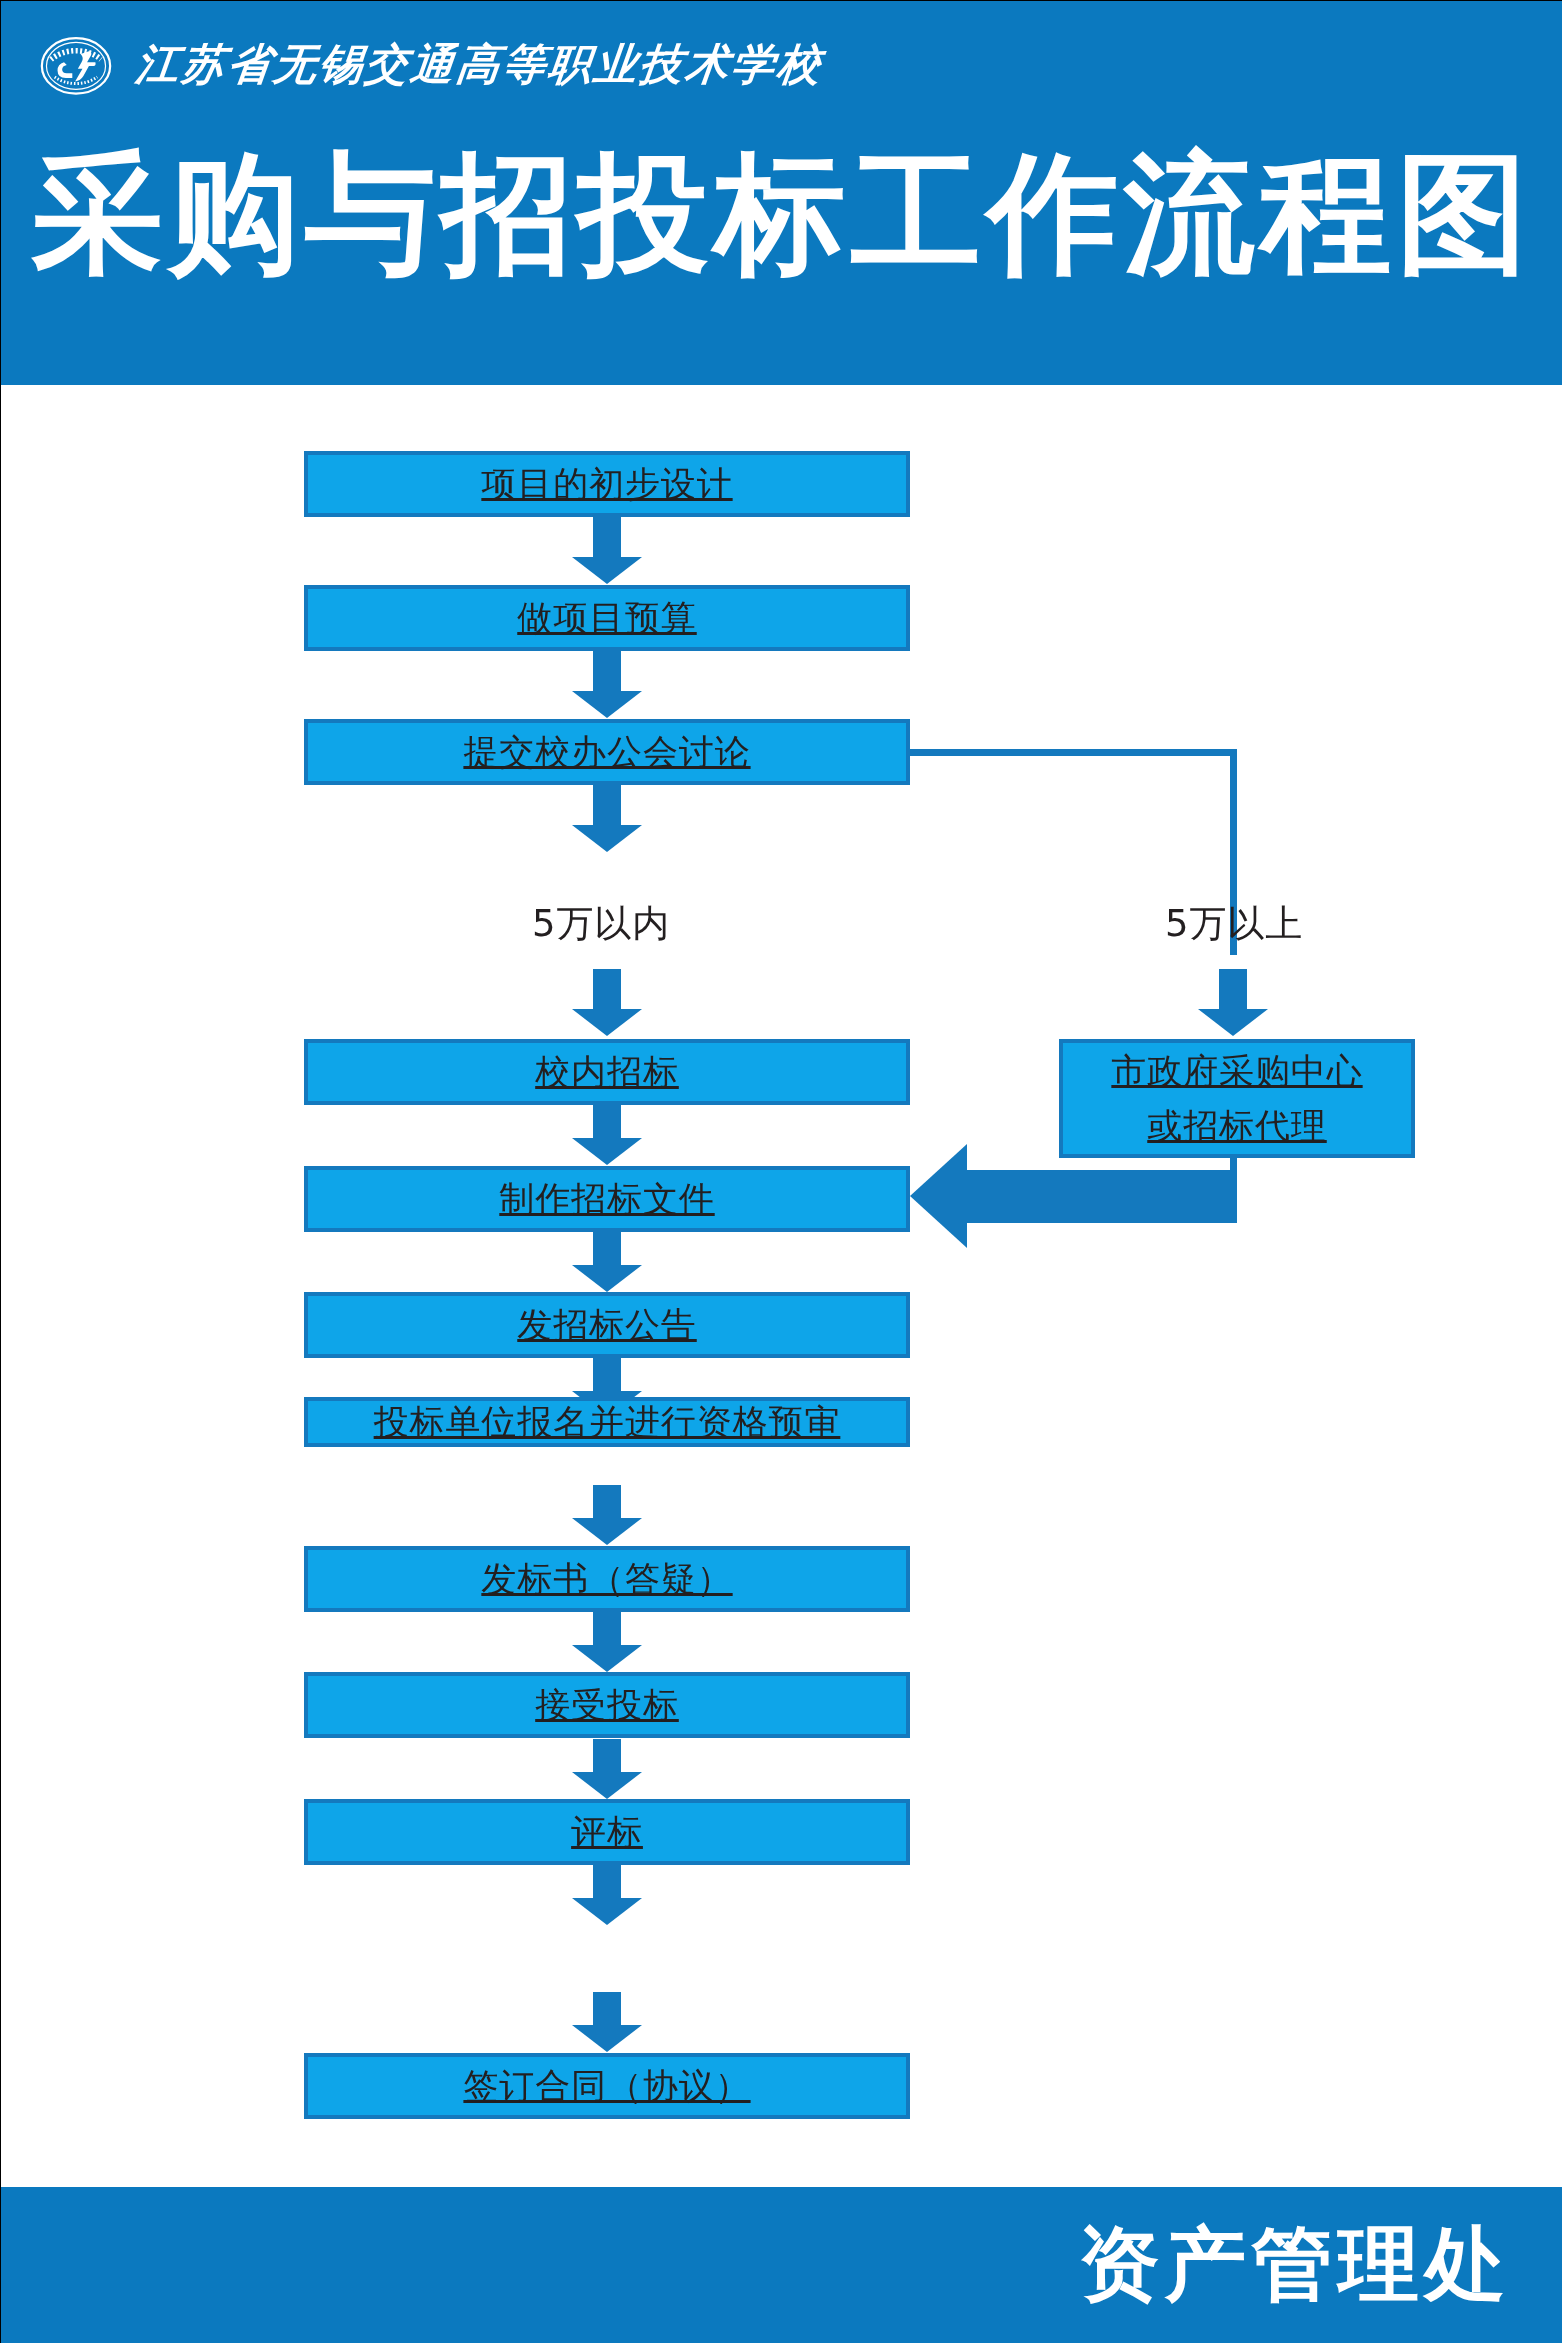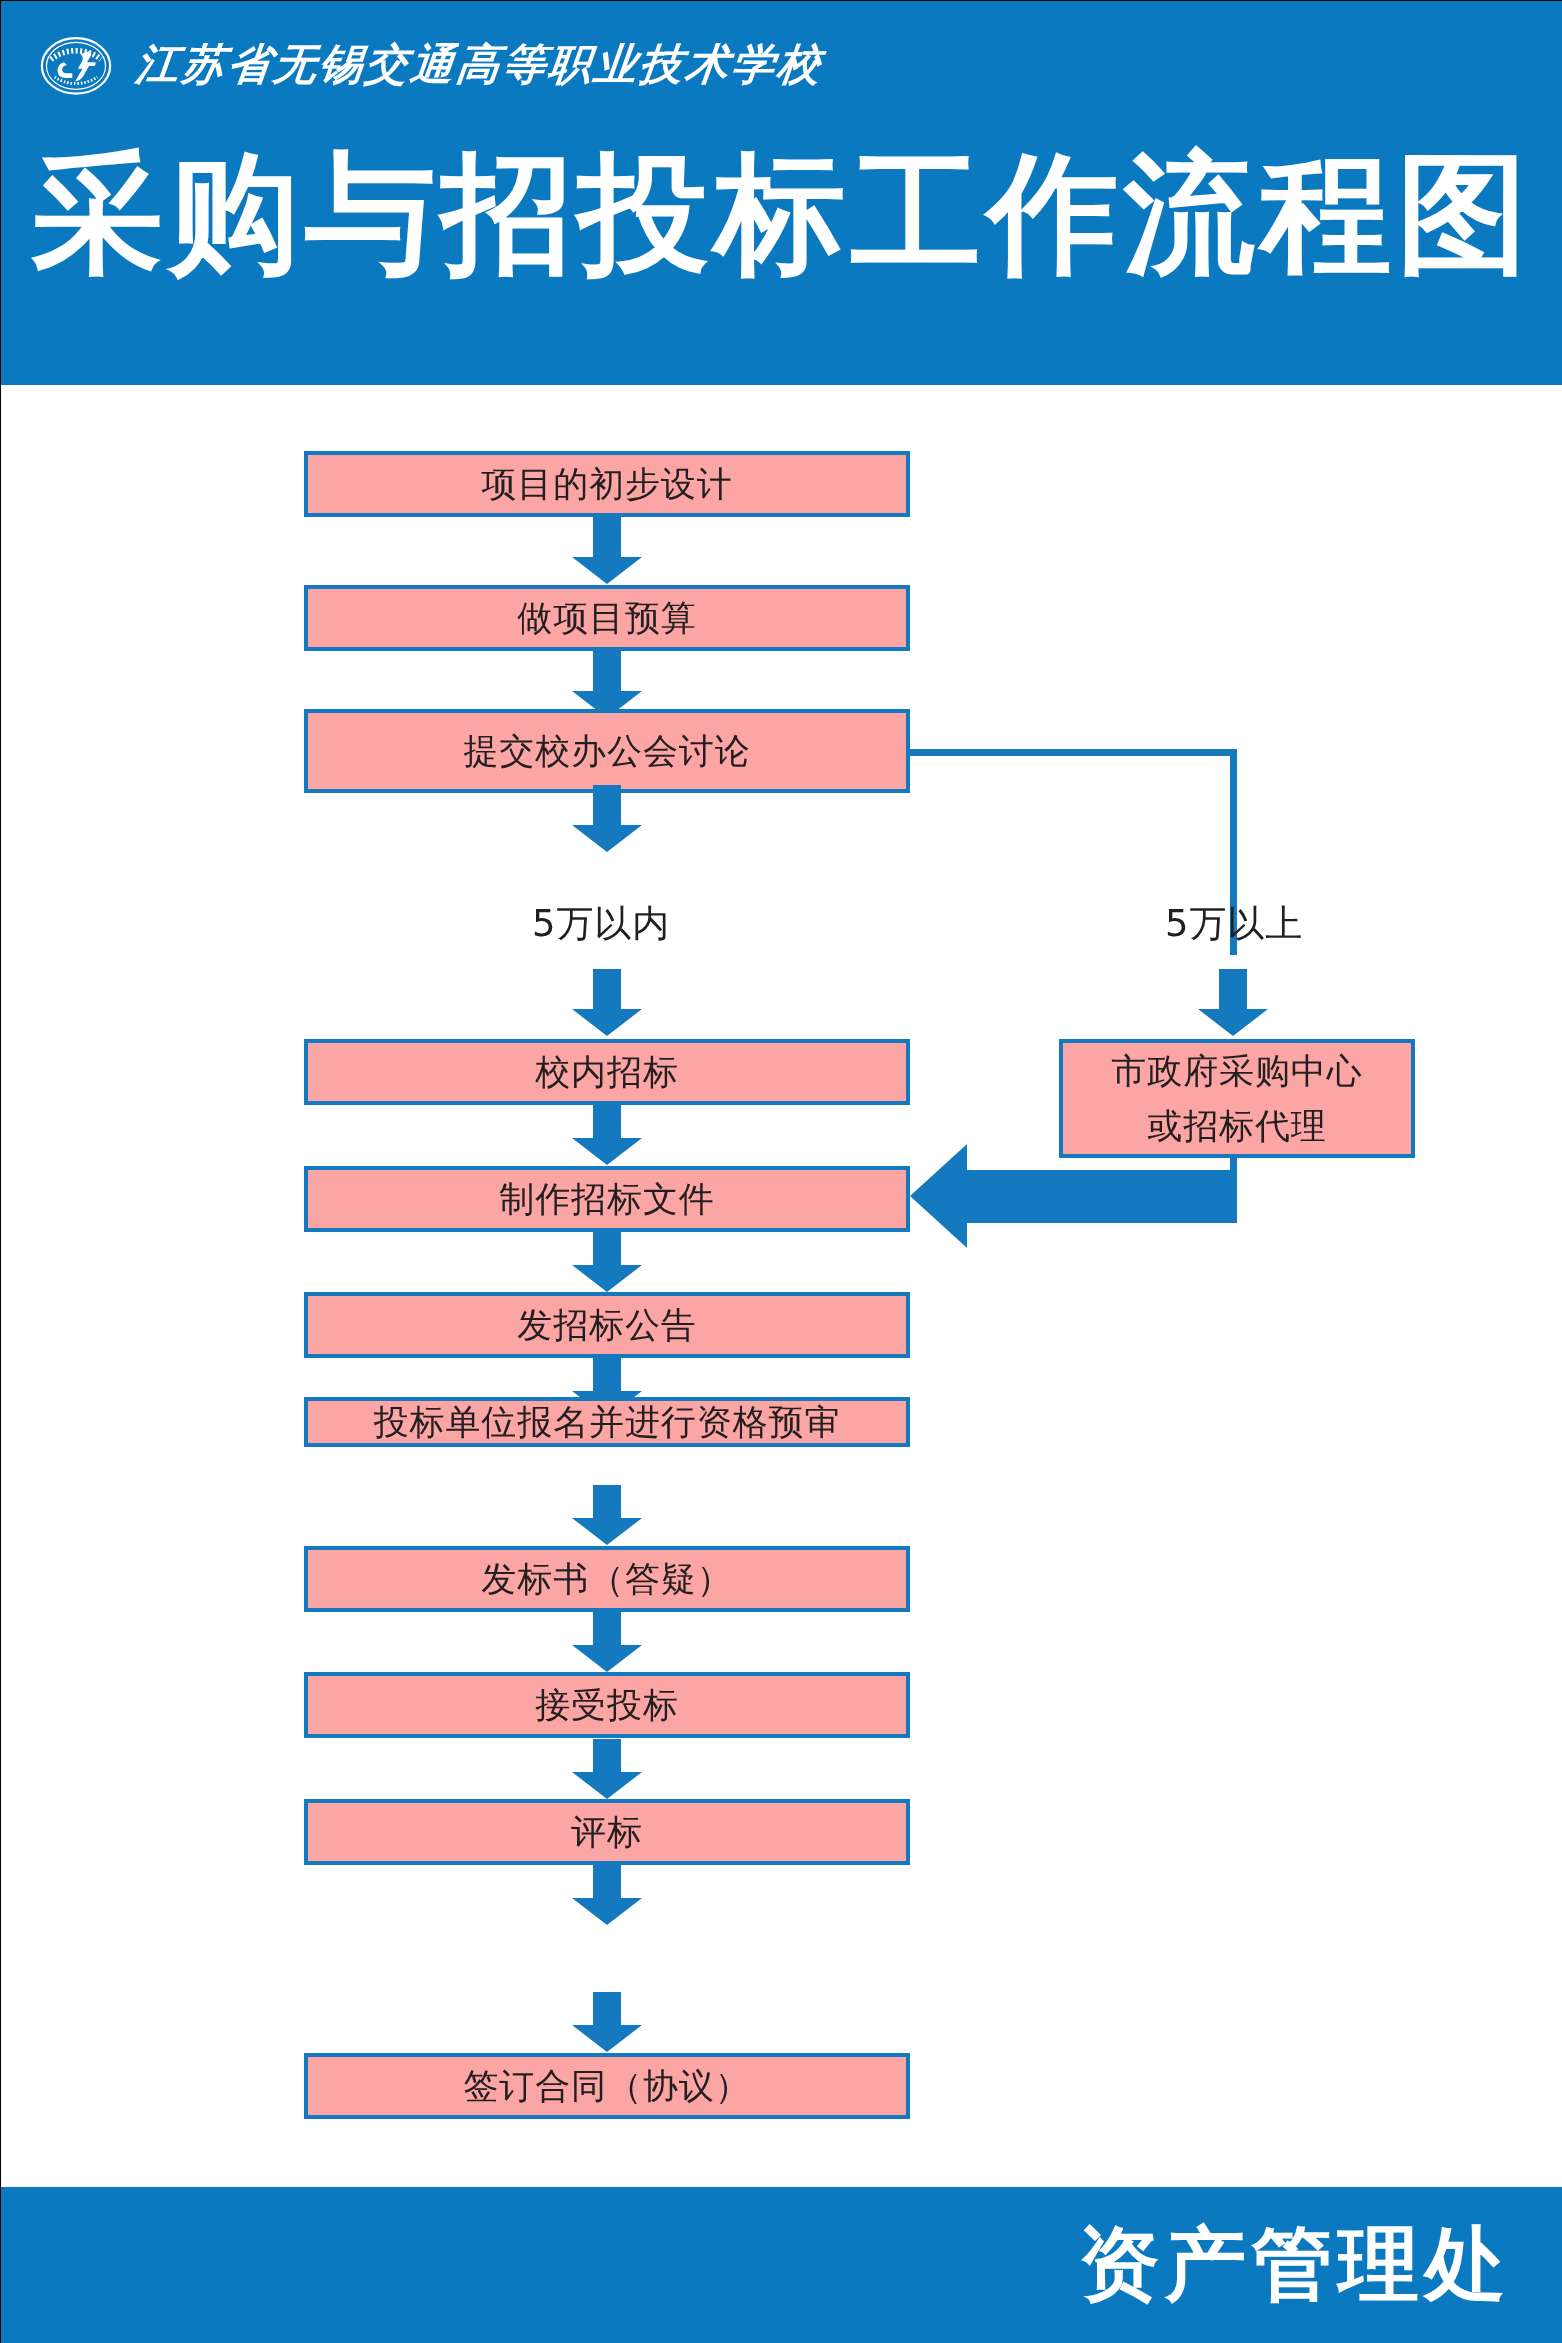--- a/index.html
+++ b/index.html
@@ -76,30 +76,31 @@
     left: 0;
     top: 384px;
     width: 1563px;
     height: 1804px;
   }
 
   .node {
     position: absolute;
     box-sizing: border-box;
     border: 4.6px solid #1479BE;
-    background: #fca5a5;
+    background: #0ea5e9;
     color: #231f20;
     display: flex;
     align-items: center;
     justify-content: center;
     text-align: center;
     font-size: 35px;
     line-height: 1.32;
     letter-spacing: 0.9px;
     font-family: "DejaVu Sans", "Liberation Sans", sans-serif;
+    text-decoration: underline;
   }
 
   
   .col-main { left: 303px; width: 606px; }
 
   
   .arrow-down {
     position: absolute;
     width: 70px;
   }
@@ -215,21 +216,21 @@
       <div class="head" style="top:40px;"></div>
     </div>
 
     <div class="node col-main" style="top:200px; height:66px;">做项目预算</div>
 
     <div class="arrow-down" style="left:571px; top:266px; height:68px;">
       <div class="shaft" style="height:40px;"></div>
       <div class="head" style="top:40px;"></div>
     </div>
 
-    <div class="node col-main" style="top:324px; height:84px;">提交校办公会讨论</div>
+    <div class="node col-main" style="top:334px; height:66px;">提交校办公会讨论</div>
 
     <div class="arrow-down" style="left:571px; top:400px; height:68px;">
       <div class="shaft" style="height:40px;"></div>
       <div class="head" style="top:40px;"></div>
     </div>
 
     <div class="branch-label" style="left:531px; top:514px;">5万以内</div>
 
     <div class="arrow-down" style="left:571px; top:584px; height:68px;">
       <div class="shaft" style="height:40px;"></div>

